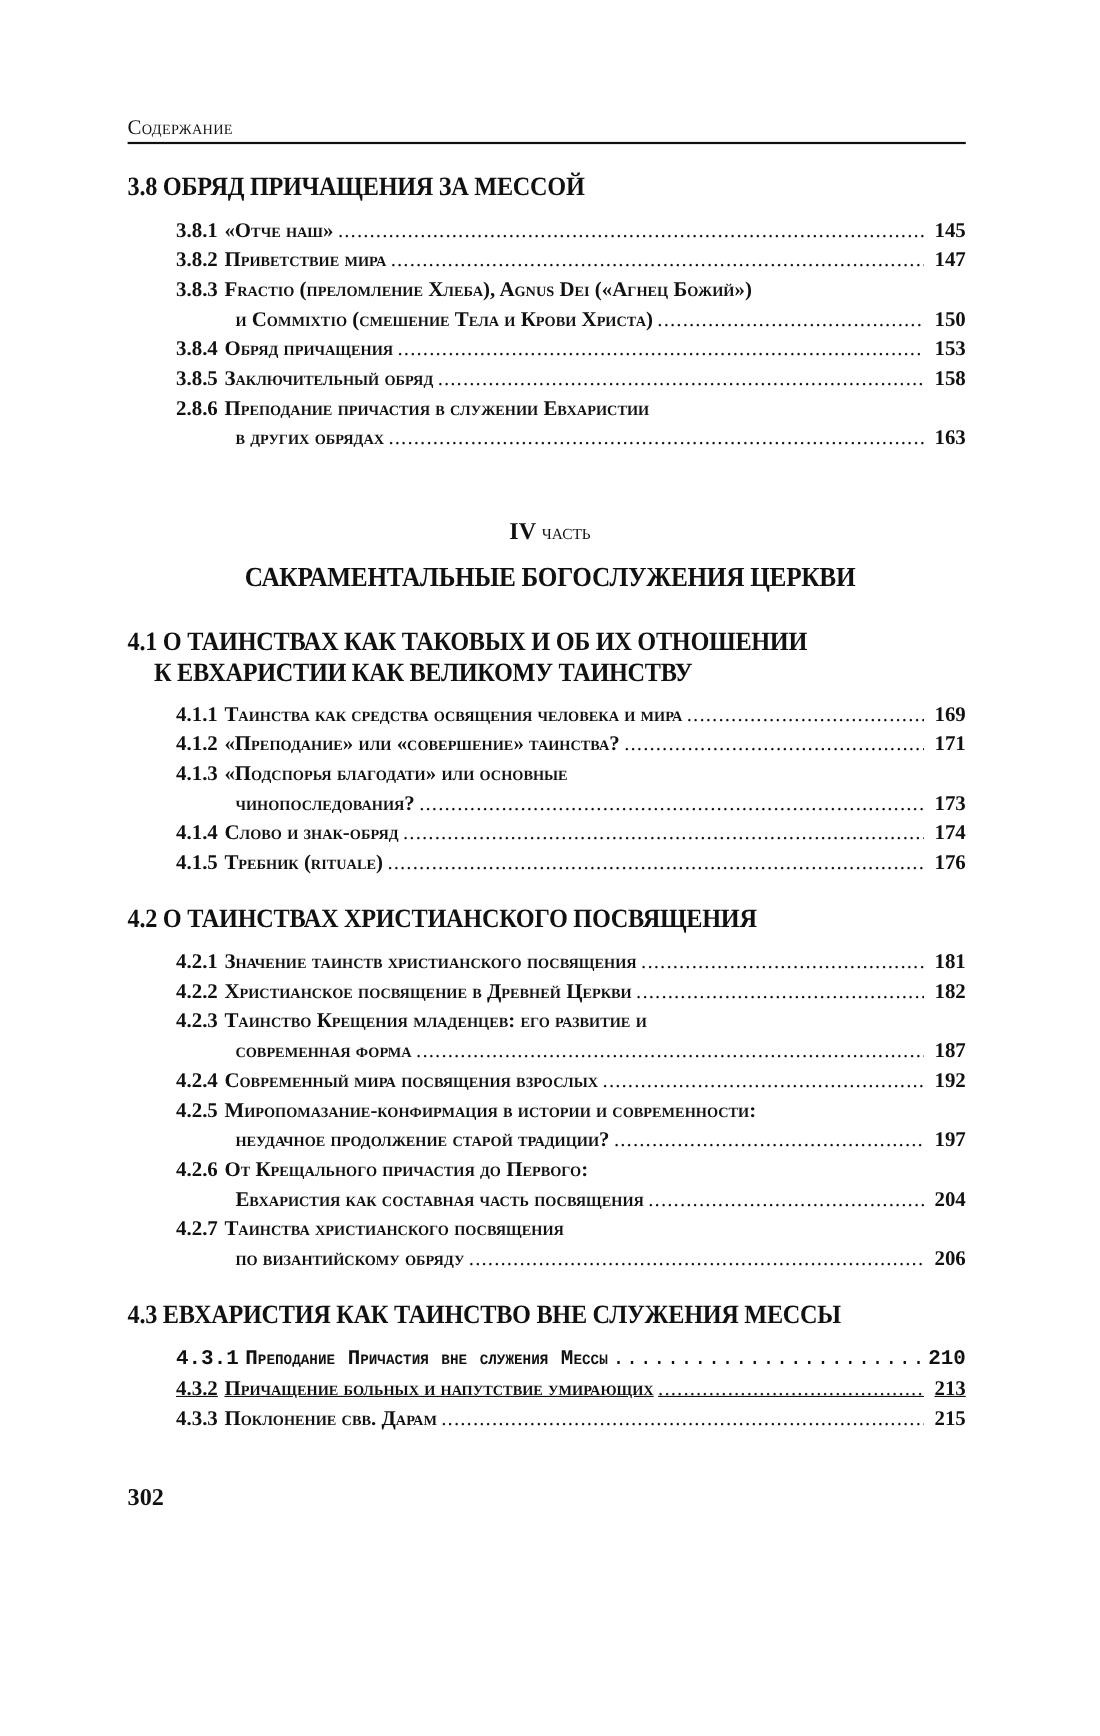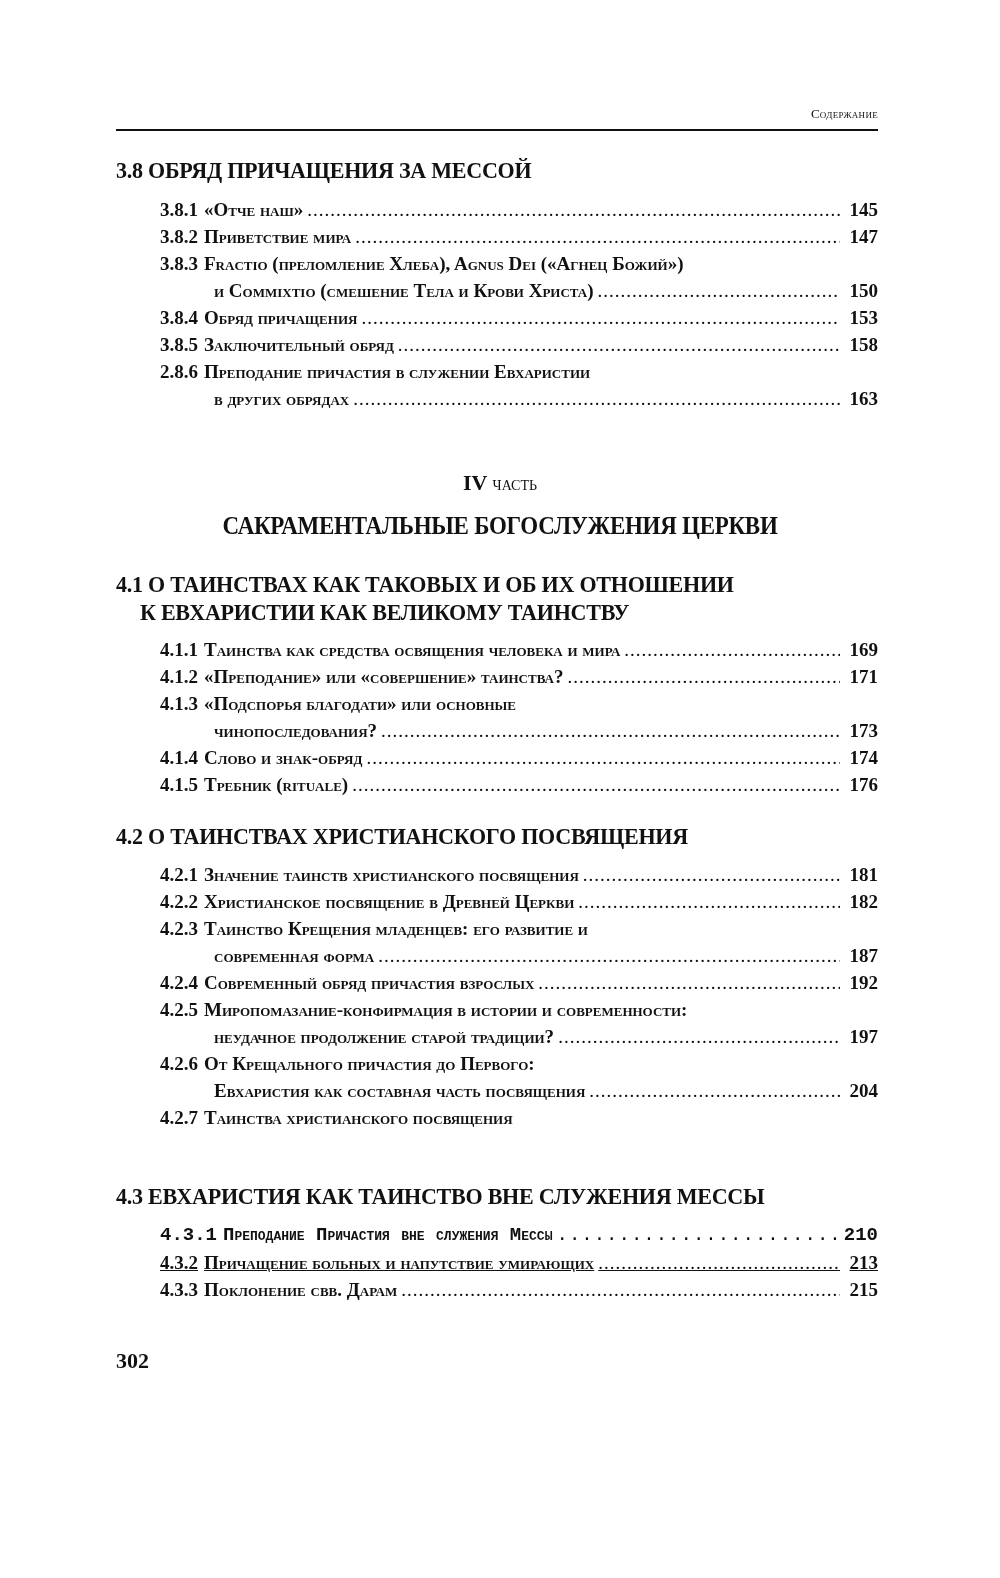--- a/index.html
+++ b/index.html
@@ -1,21 +1,21 @@
 <!DOCTYPE html>
 <html><head>
 <meta charset="utf-8">
 <style>
   html, body { margin: 0; padding: 0; background: #ffffff; }
   body { width: 1000px; height: 1578px; position: relative; overflow: hidden;
          font-family: "Liberation Serif", "DejaVu Serif", serif; color: #111111; }
   .page { position: absolute; left: 0; top: 0; width: 1000px; height: 1578px; }
 
   .running-head { position: absolute; left: 116px; top: 106px; width: 762px;
-    font-size: 13px; font-variant: small-caps; letter-spacing: 0.3px; text-align: right; }
+    font-size: 19px; font-variant: small-caps; letter-spacing: 0.3px; }
   .head-rule { position: absolute; left: 116px; top: 129px; width: 762px; height: 2px; background: #111; }
 
   .section-title { position: absolute; left: 116px; font-size: 24px; font-weight: bold;
     letter-spacing: -0.3px; line-height: 28px; transform: scaleX(0.92); transform-origin: left center; }
   .section-title .cont { display: block; padding-left: 26px; }
 
   .part-label { position: absolute; left: 0; width: 1000px; text-align: center; top: 470px;
     font-size: 22px; font-weight: bold; }
   .part-label .sc { font-variant: small-caps; font-size: 20px; font-weight: normal; }
   .part-title { position: absolute; left: 0; width: 1000px; text-align: center; top: 512px;
@@ -178,21 +178,21 @@
       </div>
     <div class="row indent">
         <span class="txt">современная форма</span>
         <span class="dots"></span>
         <span class="pg">187</span>
       </div>
   </div>
   <div class="entry" style="top:969px;">
     <div class="row">
         <span class="num">4.2.4</span>
-        <span class="txt">Современный обряд причастия взрослых</span>
+        <span class="txt">Современный мира посвящения взрослых</span>
         <span class="dots"></span>
         <span class="pg">192</span>
       </div>
   </div>
   <div class="entry" style="top:996px;font-family:Liberation Serif, serif;">
     <div class="row">
         <span class="num">4.2.5</span>
         <span class="txt">Миропомазание-конфирмация в истории и современности:</span>
       </div>
     <div class="row indent">
@@ -210,20 +210,25 @@
         <span class="txt">Евхаристия как составная часть посвящения</span>
         <span class="dots"></span>
         <span class="pg">204</span>
       </div>
   </div>
   <div class="entry" style="top:1104px;">
     <div class="row">
         <span class="num">4.2.7</span>
         <span class="txt">Таинства христианского посвящения</span>
       </div>
+    <div class="row indent">
+        <span class="txt">по византийскому обряду</span>
+        <span class="dots"></span>
+        <span class="pg">206</span>
+      </div>
   </div>
 
   <div class="section-title" style="top:1182px;">4.3 ЕВХАРИСТИЯ КАК ТАИНСТВО ВНЕ СЛУЖЕНИЯ МЕССЫ</div>
 
   <div class="entry" style="top:1222px;font-family:Liberation Mono, monospace;">
     <div class="row">
         <span class="num">4.3.1</span>
         <span class="txt">Преподание Причастия вне служения Мессы</span>
         <span class="dots"></span>
         <span class="pg">210</span>

